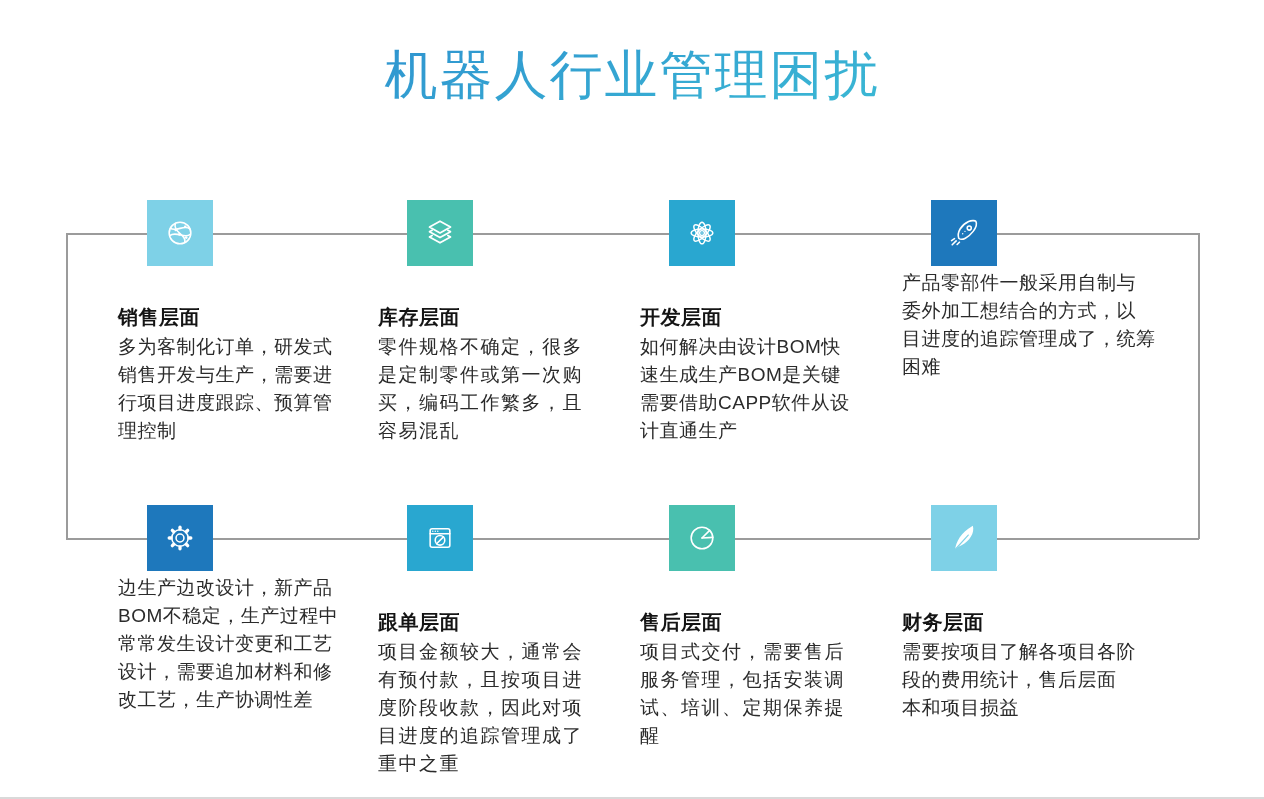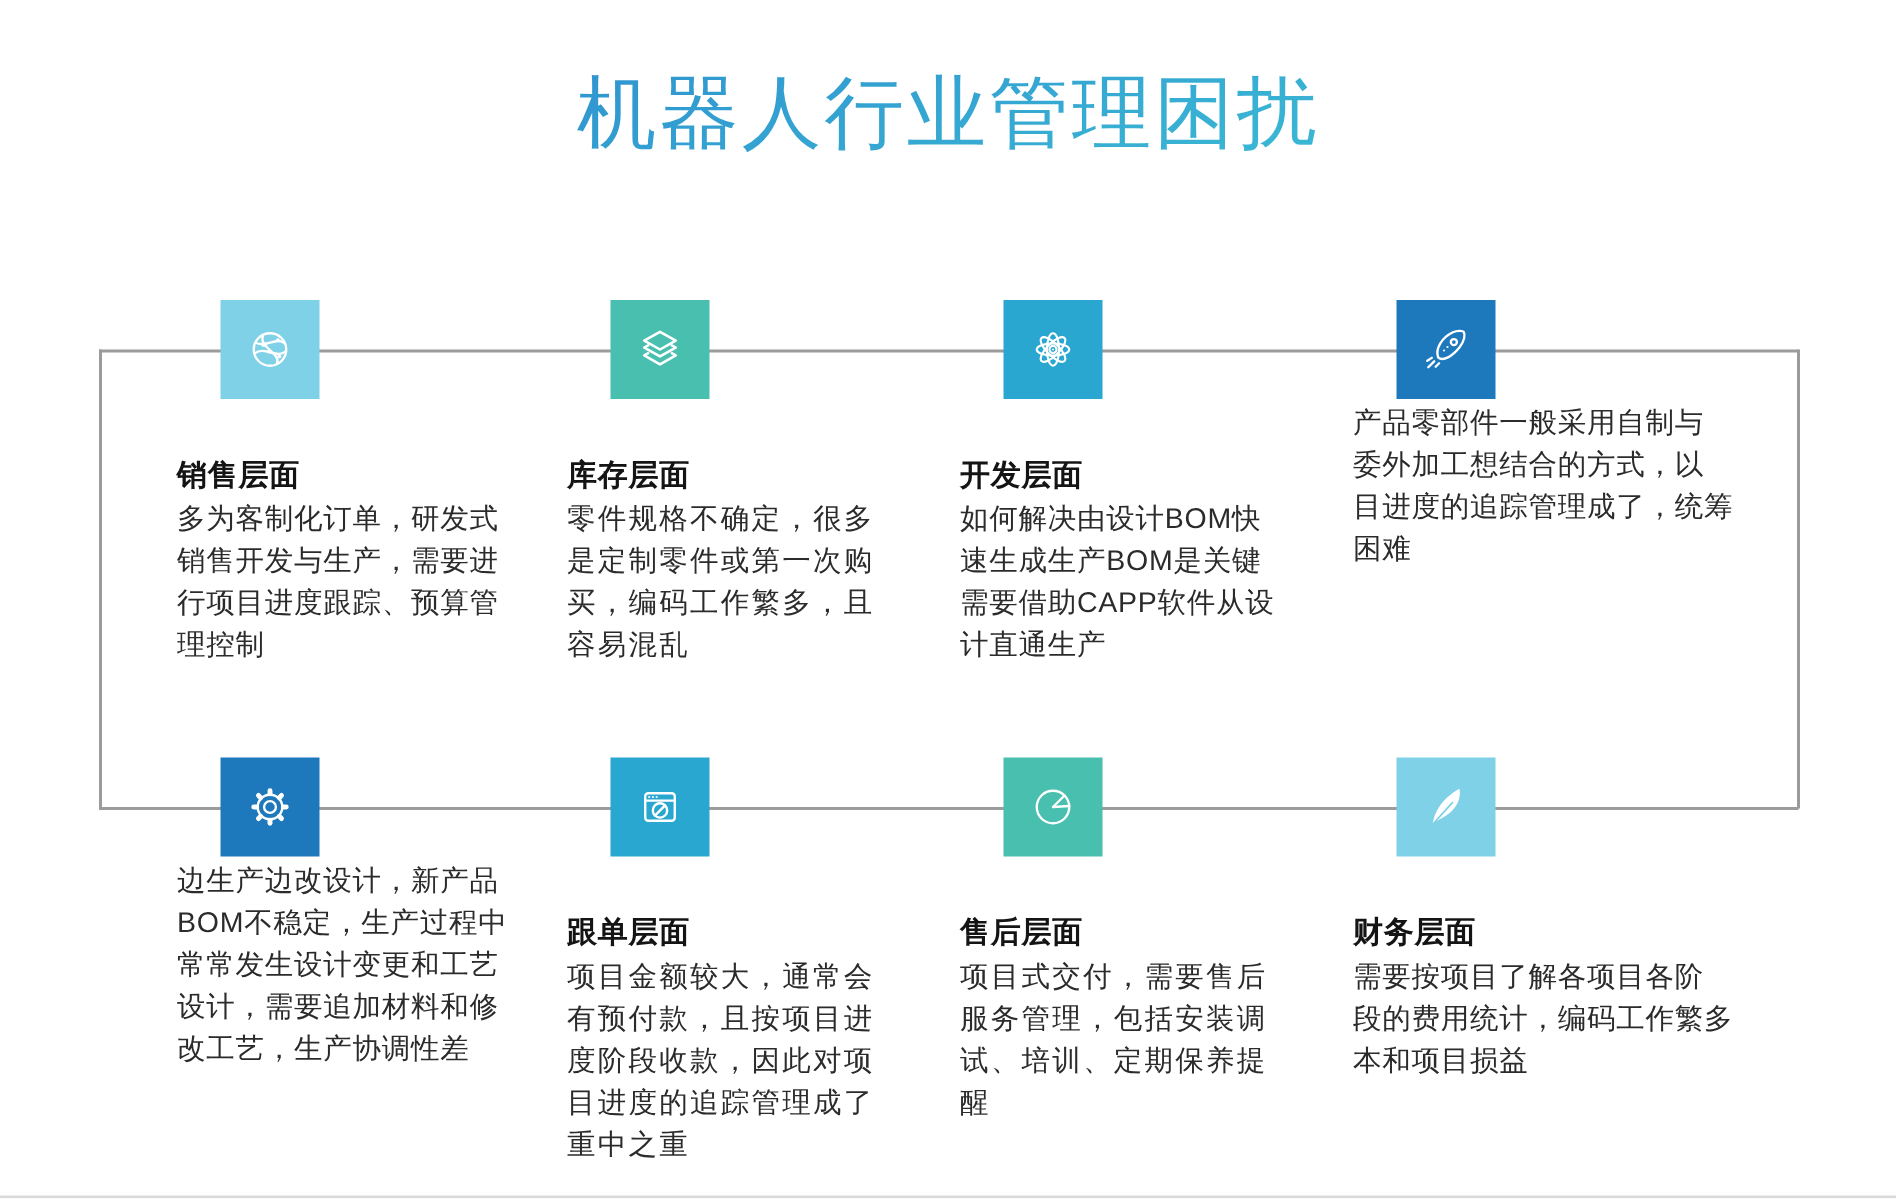--- a/index.html
+++ b/index.html
@@ -183,18 +183,18 @@
 
   <div class="item" style="left:902px;top:505px;">
     <div class="tile c-lightblue">
       <svg width="42" height="42" viewBox="0 0 64 64">
         <path d="M18.5 49.5 C 20 38, 27 24, 45.5 13.5 C 48.5 24, 41 37, 27.5 43.5 C 24 45, 21 47.5, 18.5 49.5 Z" fill="#fff"></path>
         <path d="M18.5 49.5 L38.5 27.5" stroke="#7ed1e7" stroke-width="1.8" fill="none" stroke-linecap="round"></path>
       </svg>
     </div>
     <h3>财务层面</h3>
     <p>需要按项目了解各项目各阶
-段的费用统计，编码工作繁多
+段的费用统计，售后层面
 本和项目损益</p>
   </div>
 
   <div class="bottom-edge"></div>
 </div>
 
 </body></html>

